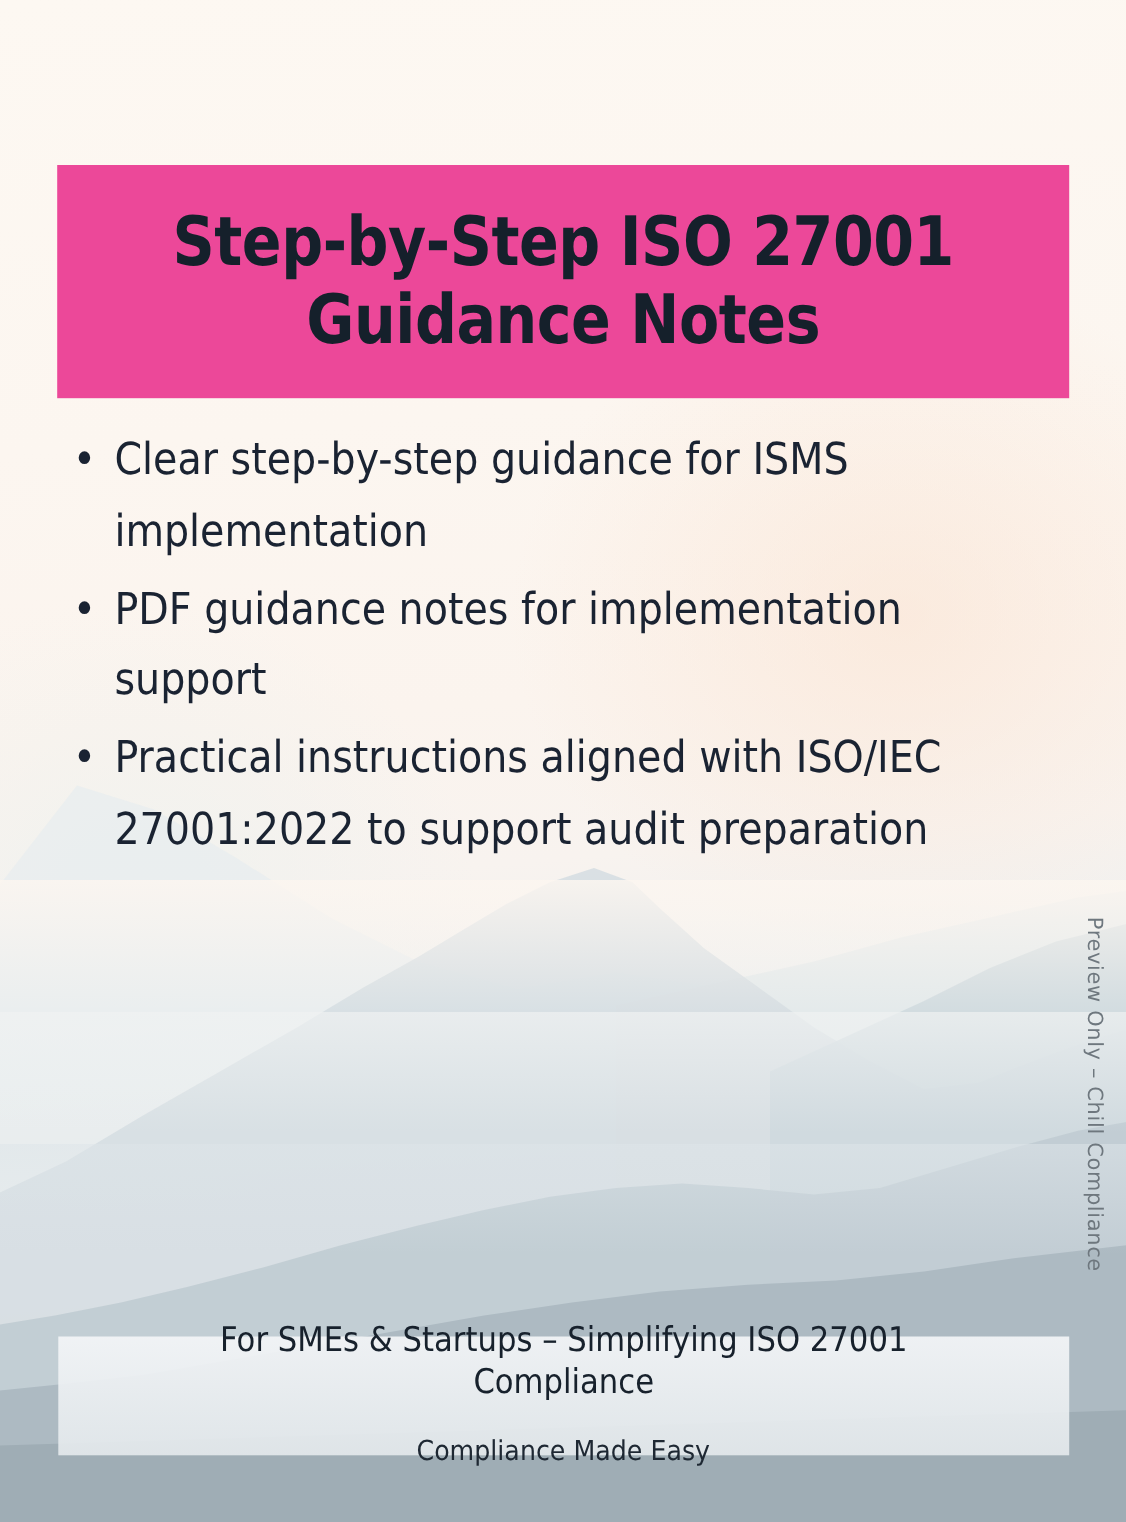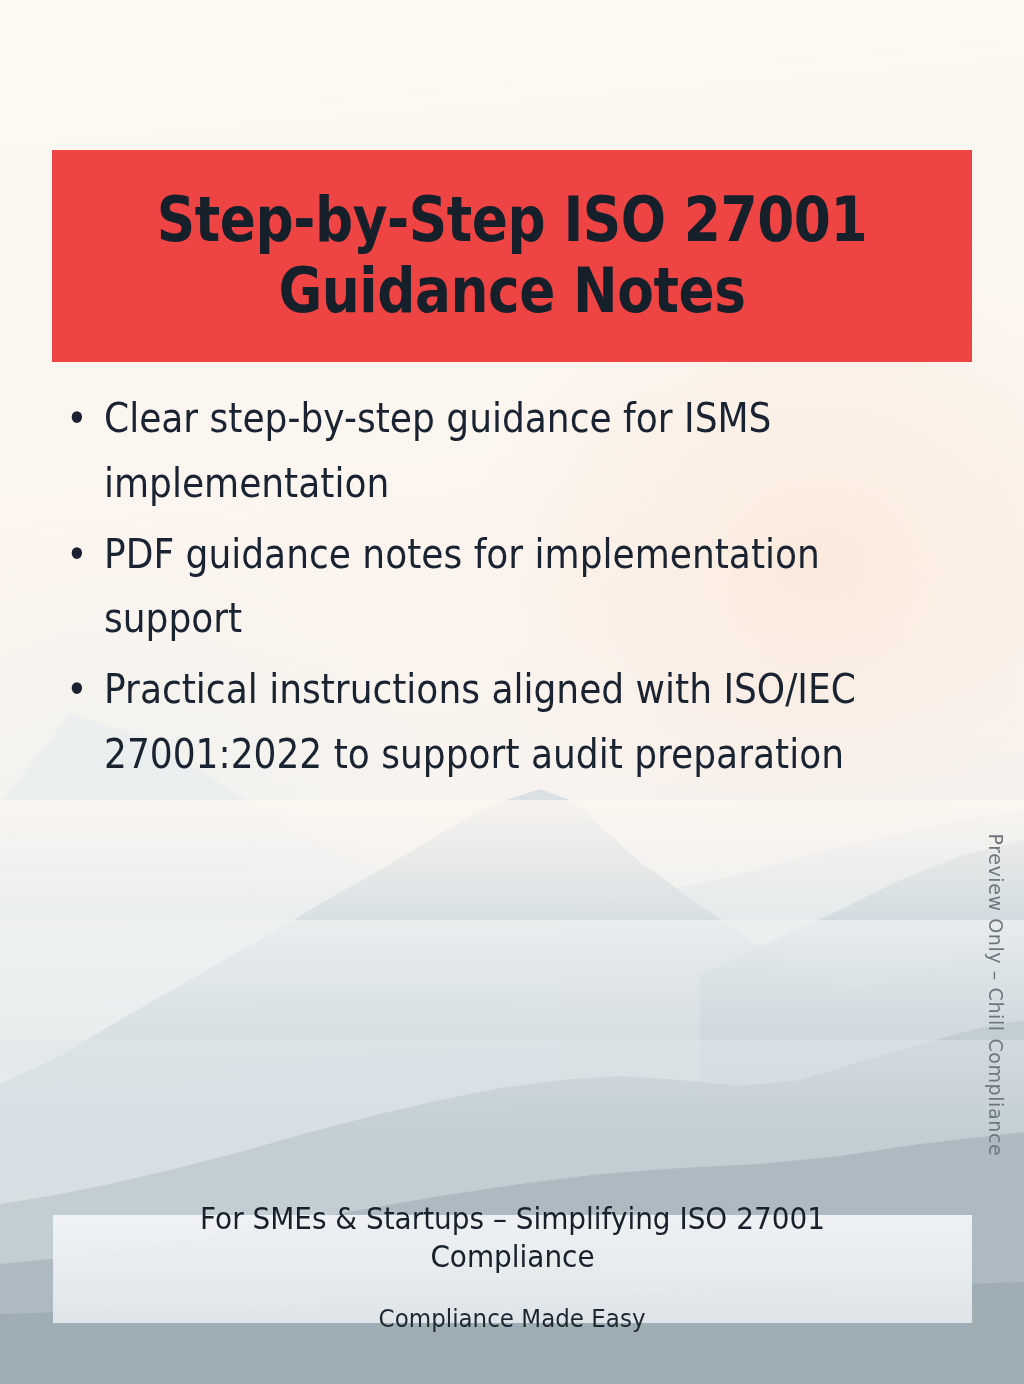--- a/index.html
+++ b/index.html
@@ -76,21 +76,21 @@
   .haze-2 { top: 920px;  height: 110px; background: linear-gradient(to bottom, rgba(240,242,242,0.70), rgba(240,242,242,0)); }
   .haze-3 { top: 1040px; height: 100px; background: linear-gradient(to bottom, rgba(222,229,233,0.55), rgba(222,229,233,0)); }
 
   
   .title-card {
     position: absolute;
     left: 52px;
     top: 150px;
     width: 920px;
     height: 212px;
-    background: #ef4444;
+    background: #ec4899;
     display: flex;
     align-items: center;
     justify-content: center;
     padding: 0 30px;
   }
   .title-text {
     margin: 0;
     font-family: "DejaVu Sans", sans-serif;
     font-weight: 700;
     font-size: 62px;

